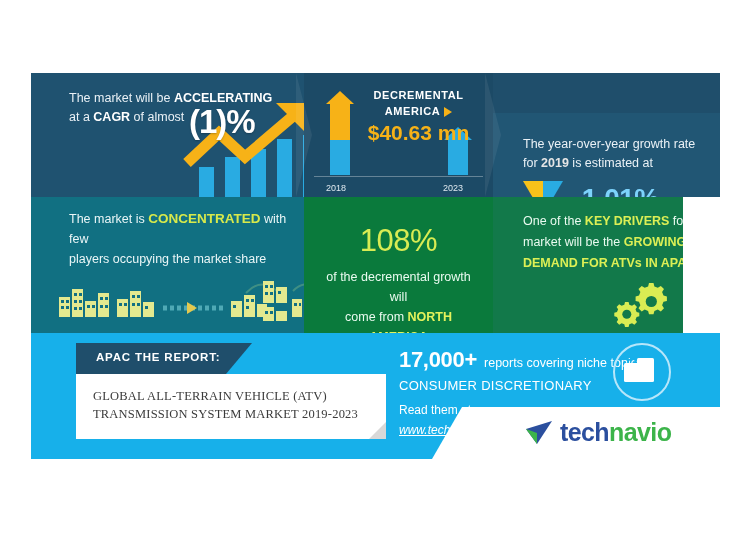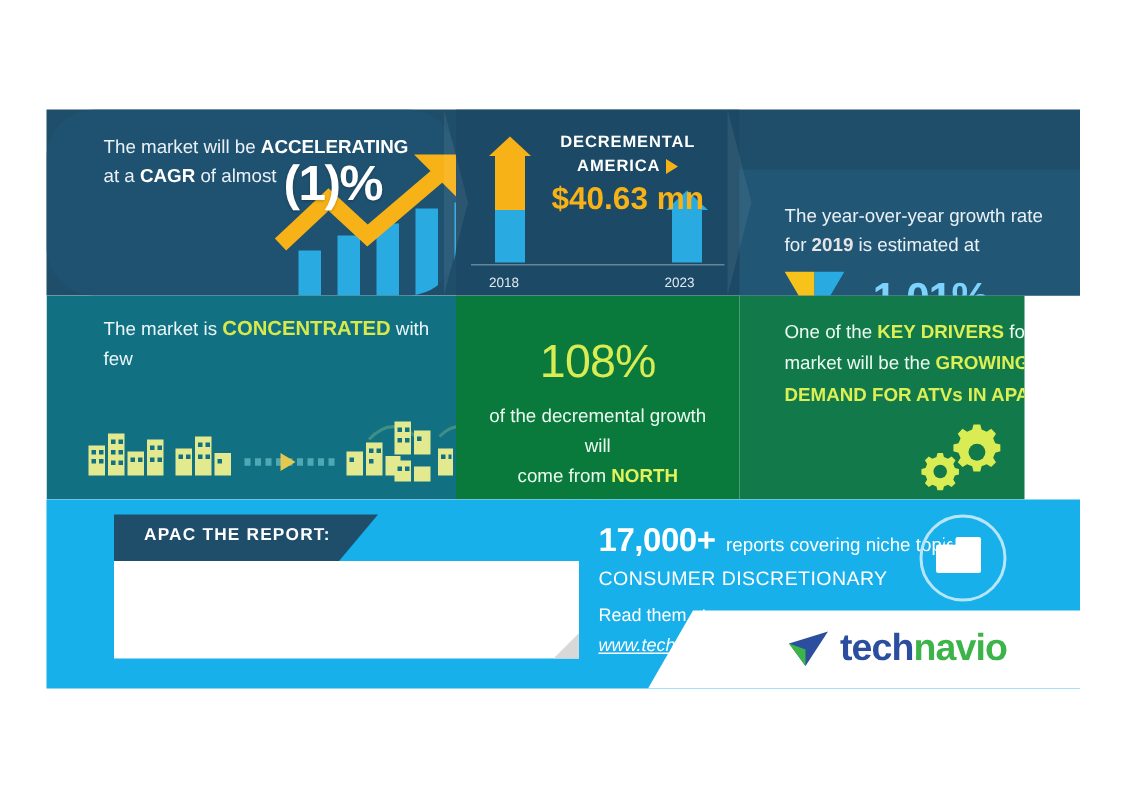--- a/index.html
+++ b/index.html
@@ -4,21 +4,21 @@
 <style>
   html,body{margin:0;padding:0;background:#ffffff;}
   body{width:750px;height:536px;font-family:"Liberation Sans",sans-serif;overflow:hidden;}
   #root{position:relative;width:750px;height:536px;background:#fff;}
 
   .infographic{position:absolute;left:31px;top:73px;width:689px;height:386px;}
 
   
   .row1{position:relative;height:124px;width:100%;overflow:hidden;background:#1f4e6b;}
   .r1-panel{position:absolute;top:0;height:124px;overflow:hidden;}
-  .p-cagr{left:0;width:273px;background:#1f5270;border-radius:32px;}
+  .p-cagr{left:0;width:273px;background:#1f5270;}
   .p-dec{left:273px;width:189px;background:#1c4a66;}
   .p-yoy{left:462px;width:227px;background:#215674;margin-top:40px;}
   
   .chev{position:absolute;top:0;width:16px;height:124px;z-index:6;pointer-events:none;}
   .chev i{display:block;width:0;height:0;border-top:62px solid transparent;border-bottom:62px solid transparent;border-left:16px solid rgba(255,255,255,0.07);}
 
   .cagr-text{position:absolute;left:38px;top:16px;width:215px;color:#eaf1f6;font-size:12.5px;line-height:19px;z-index:5;}
   .cagr-text b{color:#ffffff;font-weight:bold;}
   .cagr-big{position:absolute;left:158px;top:30px;color:#ffffff;font-weight:bold;font-size:33px;letter-spacing:-1px;z-index:5;text-shadow:0 1px 2px rgba(0,0,0,.25);}
 
@@ -151,20 +151,21 @@
           <span class="yoy-val">-1.01%</span>
         </div>
       </div>
     </div>
 
     <div class="row2">
 
       <div class="r2-panel p-conc">
         <div class="conc-text">
           <span>The market is </span><b>CONCENTRATED</b><span> with few</span><br>
+          <span>players occupying the market share</span>
         </div>
         <svg class="cityrow" viewBox="0 0 263 48">
           <g fill="#e3e98f">
             <rect x="18" y="22" width="11" height="20"></rect>
               <rect x="31" y="14" width="11" height="28"></rect>
             <rect x="44" y="26" width="11" height="16"></rect>
               <rect x="57" y="18" width="11" height="24"></rect>
             <rect x="76" y="24" width="11" height="18"></rect>
               <rect x="89" y="16" width="11" height="26"></rect>
             <rect x="102" y="27" width="11" height="15"></rect>
@@ -250,20 +251,21 @@
     </div>
 
     <div class="row3">
 
       <div class="read-tab">
         <div class="lbl">APAC THE REPORT:</div>
         <div class="tail"></div>
       </div>
 
       <div class="paper">
+        <div class="ttl">GLOBAL ALL-TERRAIN VEHICLE (ATV) TRANSMISSION SYSTEM MARKET 2019-2023</div>
         <div class="fold"></div>
       </div>
 
       <div class="stat">
         <span class="num">17,000+</span><span class="cap">reports covering niche topics</span>
       </div>
       <div class="sector">CONSUMER DISCRETIONARY</div>
       <div class="readat">Read them at:</div>
       <a class="url" href="#">www.technavio.com</a>
 

